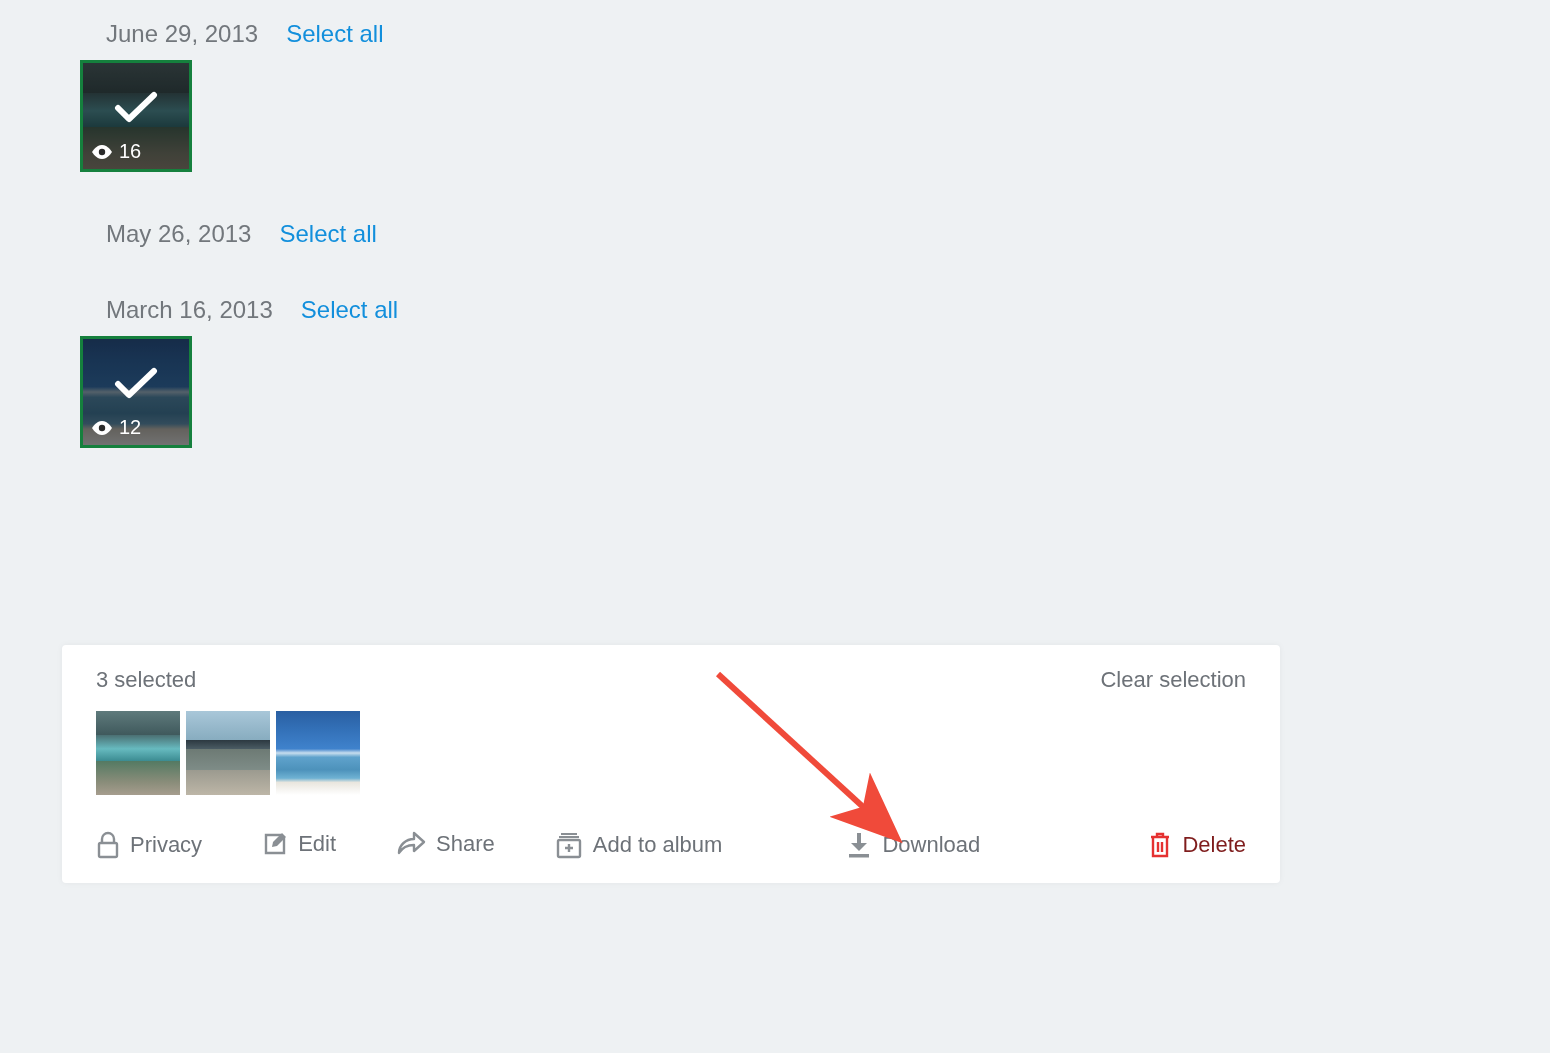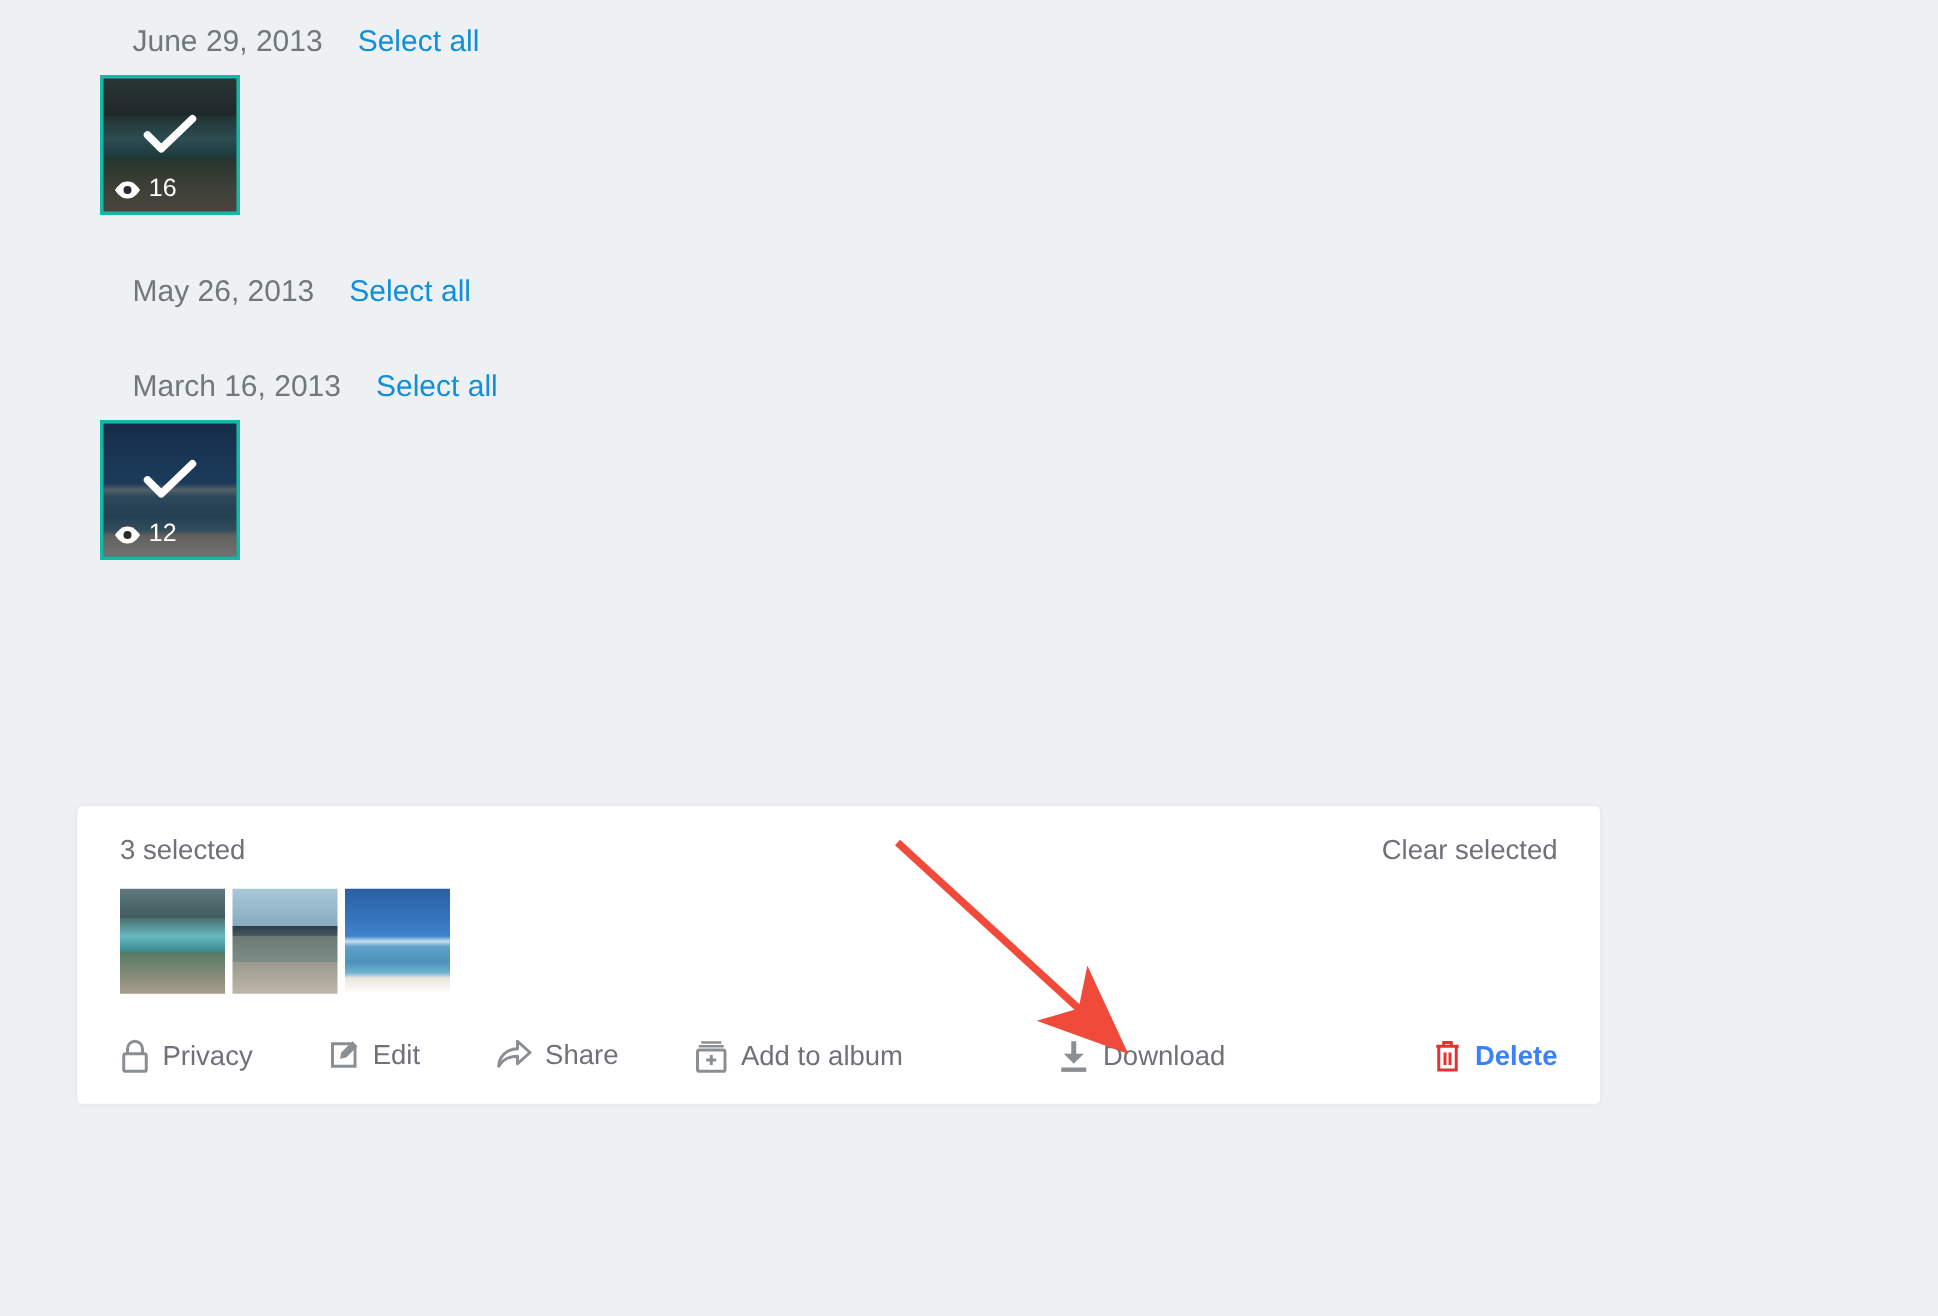--- a/index.html
+++ b/index.html
@@ -2,38 +2,38 @@
 <html><head>
   <meta charset="utf-8">
   <style>
     * { box-sizing: border-box; margin: 0; padding: 0; }
     body { font-family: -apple-system, BlinkMacSystemFont, "Segoe UI", Helvetica, Arial, sans-serif; background: #eef1f3; width: 1550px; height: 1053px; overflow: hidden; position: relative; }
     .content { padding: 20px 0 0 80px; }
     .date-group { margin-bottom: 48px; }
     .date-header { display: flex; align-items: baseline; gap: 28px; margin-bottom: 12px; margin-left: 26px; }
     .date-label { font-size: 24px; color: #72777c; font-weight: 400; }
     .select-all { font-size: 24px; color: #128fdc; cursor: pointer; }
-    .thumb-wrap { position: relative; width: 112px; height: 112px; border: 3px solid #14b8a6; background: #333; }
+    .thumb-wrap { position: relative; width: 112px; height: 112px; border: 3px solid #15803d; background: #333; }
     .thumb-img { position: absolute; inset: 0; overflow: hidden; }
     .overlay { position: absolute; inset:0; background: rgba(0,0,0,0.40); }
     .check-icon { position: absolute; left: 50%; top: 42%; transform: translate(-50%, -50%); }
     .views-row { position: absolute; left: 8px; bottom: 6px; display: flex; align-items: center; gap: 6px; color: #ffffff; font-size: 20px; }
     .eye-icon { display: inline-flex; }
     
     
     .panel { position: absolute; left: 62px; right: 270px; top: 645px; background: #ffffff; border-radius: 4px; box-shadow: 0 0 6px rgba(0,0,0,0.05); padding: 22px 34px 24px 34px; }
     .panel-top { display: flex; justify-content: space-between; align-items: center; margin-bottom: 18px; }
     .selected-label { font-size: 22px; color: #6d7278; }
     .clear-label { font-size: 22px; color: #6d7278; cursor: pointer; }
     .mini-row { display: flex; gap: 6px; margin-bottom: 36px; }
     .mini { width: 84px; height: 84px; background: #8aa; }
     .actions { display: flex; align-items: flex-start; gap: 60px; }
     .action { display: inline-flex; align-items: center; gap: 10px; cursor: pointer; }
     .action-label { font-size: 22px; color: #6d7278; }
-    .action.delete .action-label { color: #3b82f6; font-weight: bold; }
+    .action.delete .action-label { color: #7f1d1d; }
     .action.download { margin-left: 64px; }
     .action.delete { margin-left: auto; }
     .icn { display: inline-flex; }
     
     
     .arrow { position: absolute; left: 700px; top: 662px; pointer-events: none; }
     
     
     .bg-resort { background: linear-gradient(to bottom, #5f7a7c 0%, #405a5d 28%, #4a6d70 28%, #67babf 45%, #3a8a90 60%, #557a63 60%, #8a8d7a 85%, #a69d8e 100%); }
     .bg-resort-dim { background: linear-gradient(to bottom, #47585a 0%, #344547 28%, #3b5457 28%, #4a8187 45%, #2f6166 60%, #40584b 60%, #6a6d5f 85%, #7a7366 100%); }
@@ -102,21 +102,21 @@
         <span>12</span>
       </div>
     </div>
   </div>
 
 </div>
 
 <div class="panel">
   <div class="panel-top">
     <span class="selected-label">3 selected</span>
-    <span class="clear-label">Clear selected</span>
+    <span class="clear-label">Clear selection</span>
   </div>
   <div class="mini-row">
     <div class="mini bg-resort"></div>
     <div class="mini bg-beach1"></div>
     <div class="mini bg-beach2"></div>
   </div>
   <div class="actions">
     <div class="action">
       <span class="icn">
         <svg width="24" height="28" viewBox="0 0 24 28">

